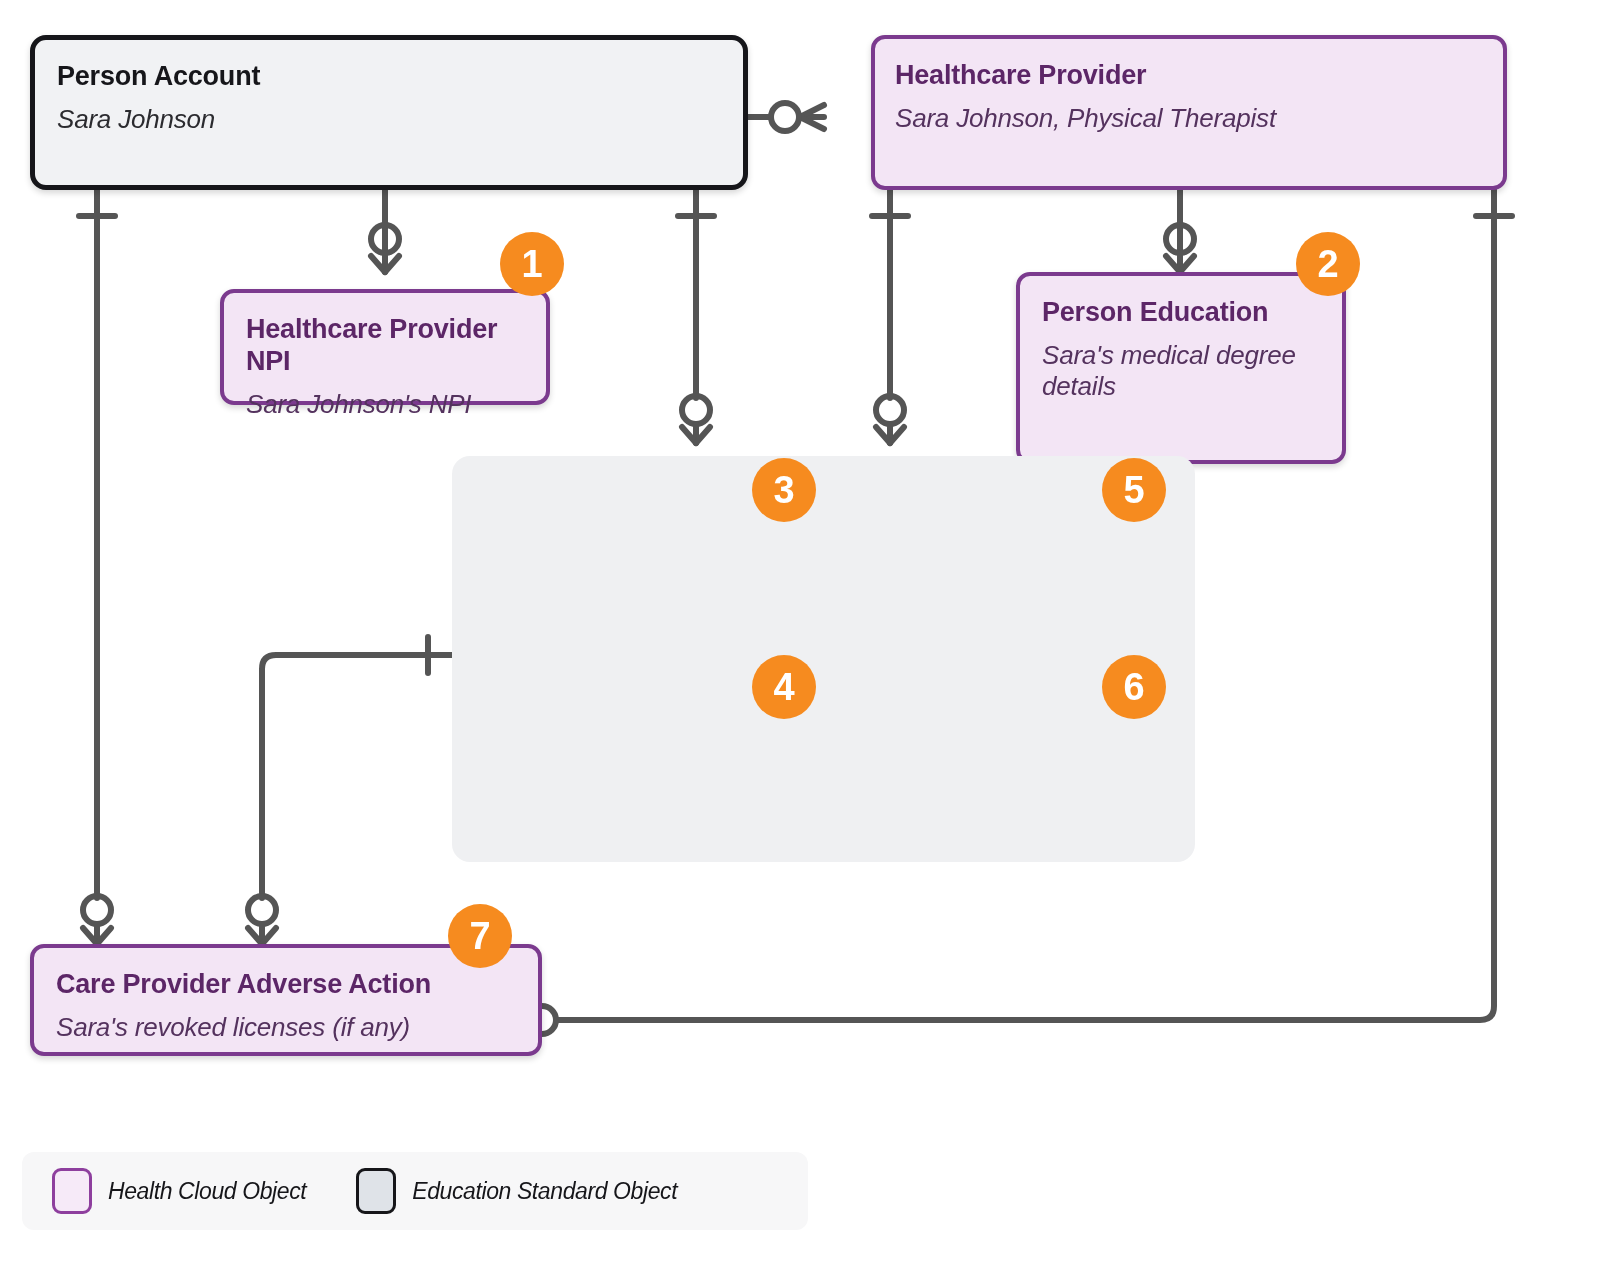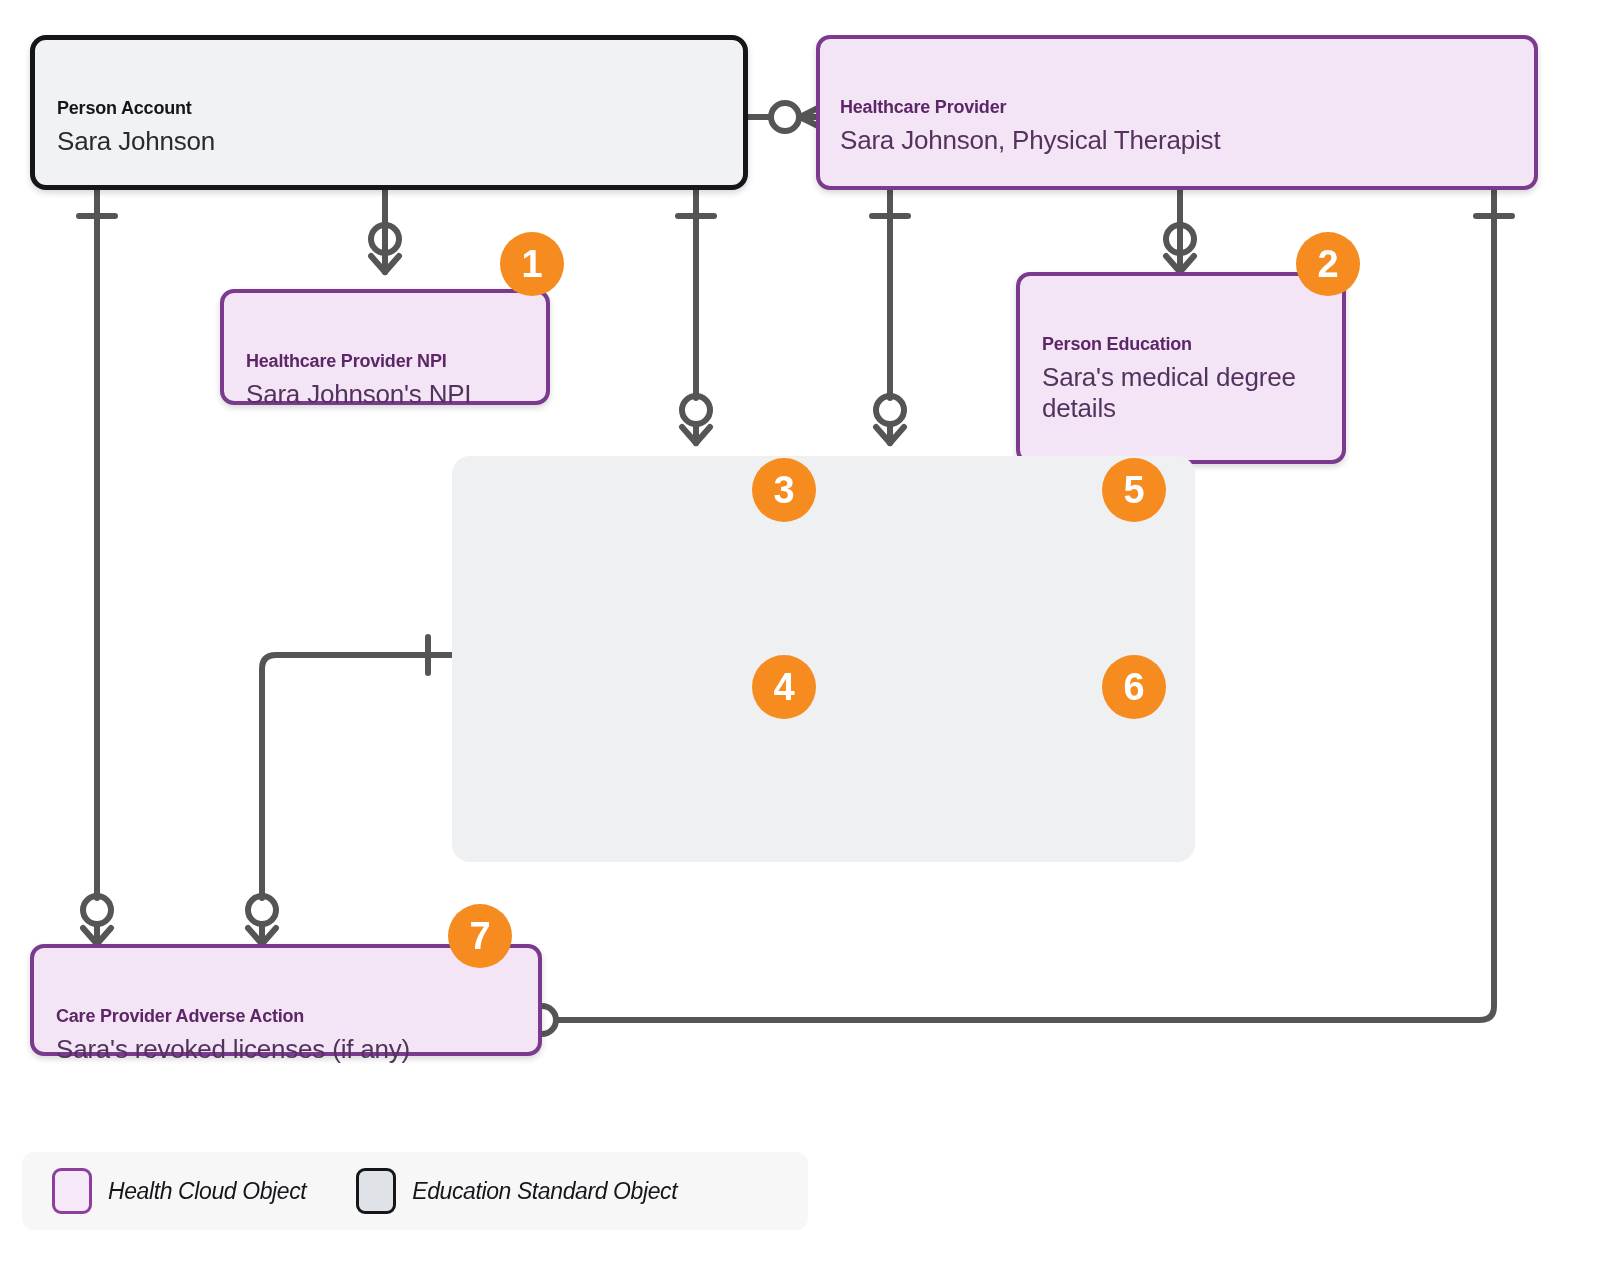--- a/index.html
+++ b/index.html
@@ -24,33 +24,33 @@
     background:#f3e5f5;
     border:4px solid #7b3a8e;
   }
   .node.std{
     background:#f1f2f4;
     border:5px solid #16161a;
     border-radius:16px;
   }
   .node .title{
     font-weight:bold;
-    font-size:18px;
+    font-size:27px;
     line-height:32px;
     color:#5c2667;
     letter-spacing:-0.2px;
-    margin-top:32px;
   }
   .node.std .title{color:#16161a;}
   .node .sub{
     font-size:26px;
     line-height:31px;
     color:#54325e;
-    margin-top:2px;
+    margin-top:12px;
     letter-spacing:-0.2px;
+    font-style:italic;
   }
   .node.std .sub{color:#2b2b2f;}
 
   .badge{
     position:absolute;
     width:64px;height:64px;
     border-radius:50%;
     background:#f68b1f;
     color:#fff;
     font-size:38px;
@@ -166,21 +166,21 @@
 
       <circle cx="785" cy="117" r="14" stroke-width="6"></circle>
     </g>
   </svg>
 
   <div class="node std" style="left:30px;top:35px;width:718px;height:155px;">
     <div class="title">Person Account</div>
     <div class="sub">Sara Johnson</div>
   </div>
 
-  <div class="node hc" style="left:816px;top:35px;width:722px;height:155px;padding-left:20px;">
+  <div class="node hc" style="left:871px;top:35px;width:636px;height:155px;padding-left:20px;">
     <div class="title">Healthcare Provider</div>
     <div class="sub">Sara Johnson, Physical Therapist</div>
   </div>
 
   <div class="node hc" style="left:220px;top:289px;width:330px;height:116px;">
     <div class="title">Healthcare Provider NPI</div>
     <div class="sub">Sara Johnson's NPI</div>
   </div>
   <div class="badge" style="left:500px;top:232px;">1</div>
 

